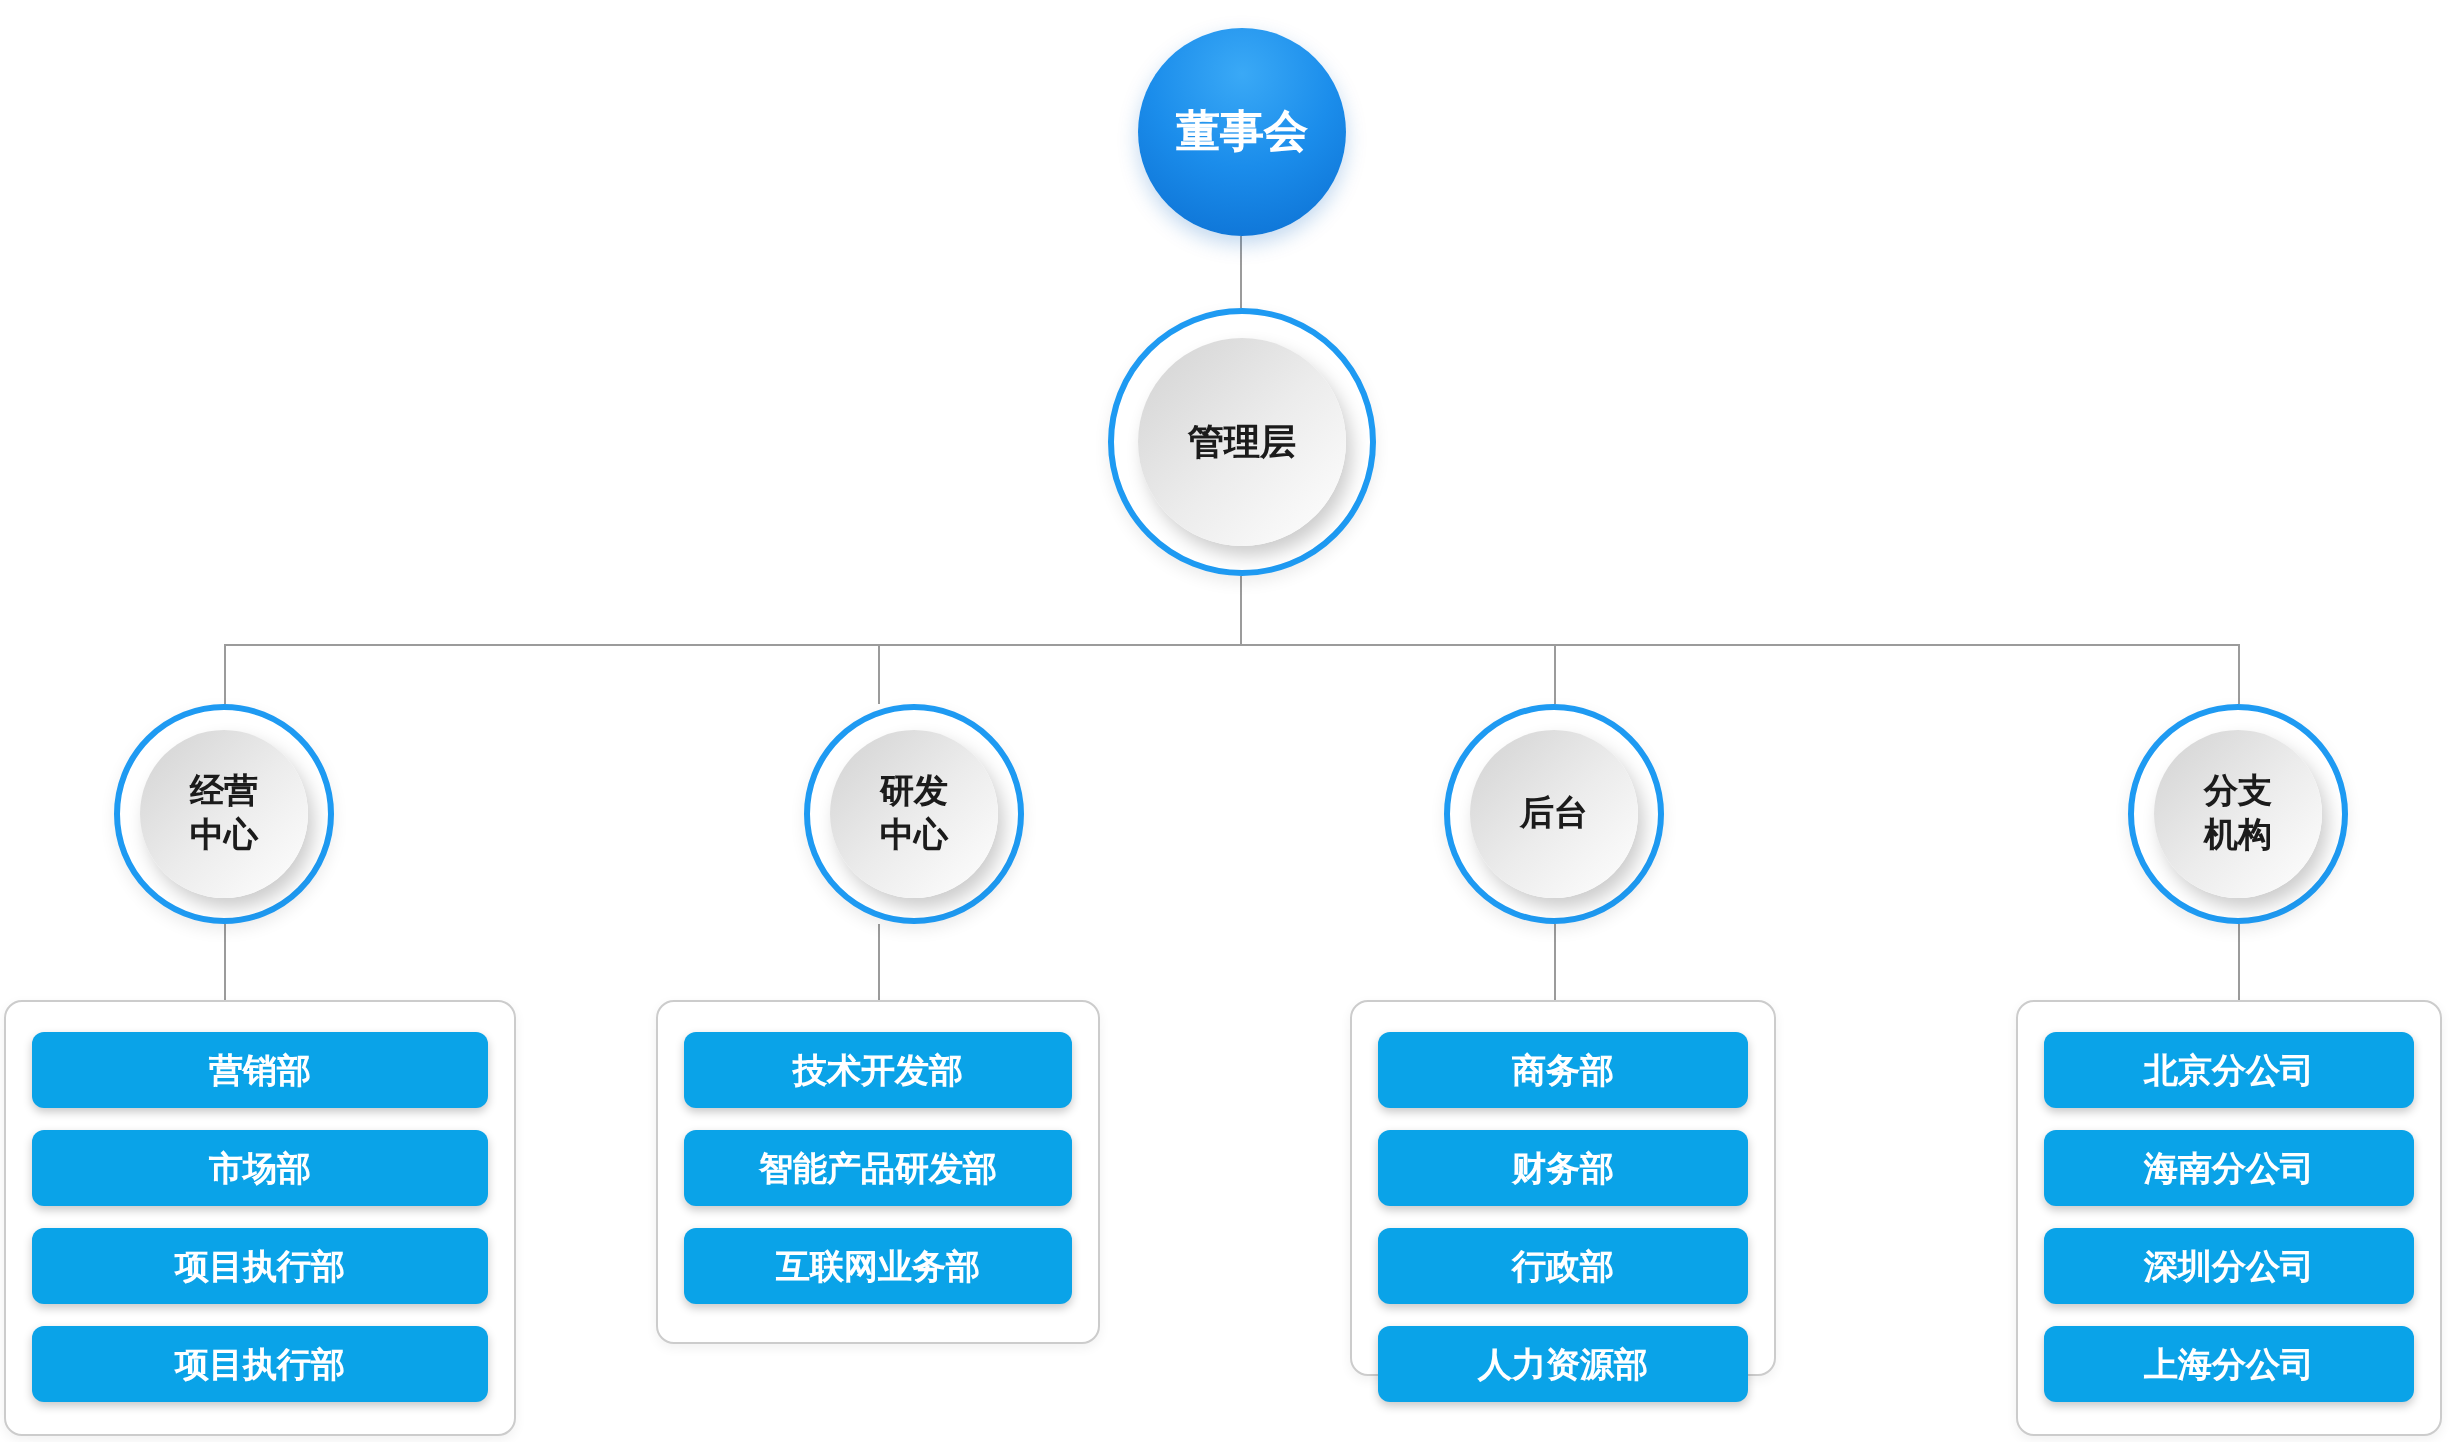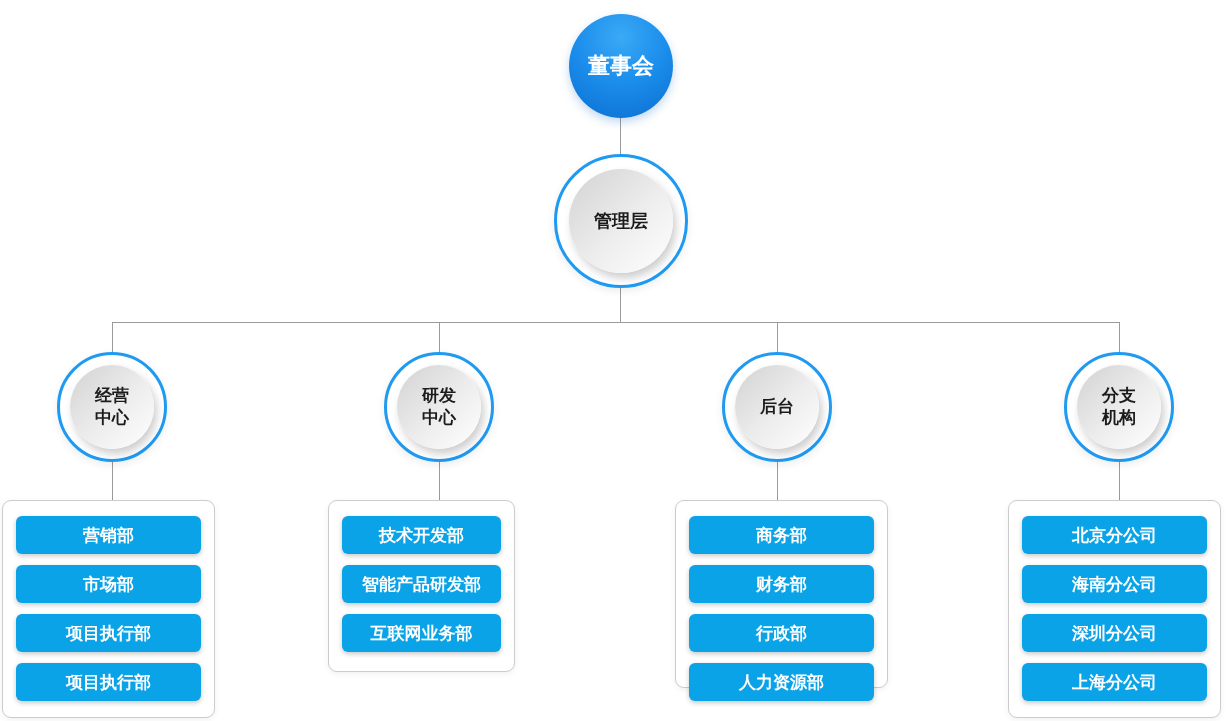--- a/index.html
+++ b/index.html
@@ -42,40 +42,40 @@
     background: linear-gradient(135deg, #d2d2d2 0%, #ececec 52%, #ffffff 100%);
     box-shadow: 3px 5px 9px rgba(0,0,0,0.20);
     display: flex; flex-direction: column; align-items: center; justify-content: center;
     color: #1b1b1b; font-weight: bold; text-align: center; font-family: Liberation Serif, serif;
   }
   .mgmt { left: 554px; top: 154px; width: 128px; height: 128px; }
   .mgmt .ring-inner { width: 104px; height: 104px; font-size: 18px; }
   .branch { top: 352px; width: 104px; height: 104px; }
   .branch .ring-inner { width: 84px; height: 84px; font-size: 17px; line-height: 1.3; }
   .branch-1 { left: 57px; }
-  .branch-2 { left: 384px; }
+  .branch-2 { left: 402px; }
   .branch-3 { left: 722px; }
   .branch-4 { left: 1064px; }
   .ring-inner span { display: block; }
 
   
   .panel {
     position: absolute;
     top: 500px;
     box-sizing: border-box;
     background: #ffffff;
     border: 1px solid #cccccc;
     border-radius: 9px;
     box-shadow: 0 2px 6px rgba(0,0,0,0.06);
     display: flex; flex-direction: column;
     gap: 11px;
     padding: 15px 13px;
   }
-  .panel-1 { left: 2px;    width: 213px; height: 218px; }
-  .panel-2 { left: 328px;  width: 187px; height: 172px; }
+  .panel-1 { left: 2px;    width: 256px; height: 218px; }
+  .panel-2 { left: 328px;  width: 222px; height: 172px; }
   .panel-3 { left: 675px;  width: 213px; height: 188px; }
   .panel-4 { left: 1008px; width: 213px; height: 218px; }
 
   .dept-btn {
     height: 38px;
     flex: 0 0 38px;
     border-radius: 6px;
     background: #0aa3e8;
     box-shadow: 0 2px 5px rgba(0,0,0,0.22);
     display: flex; align-items: center; justify-content: center;

